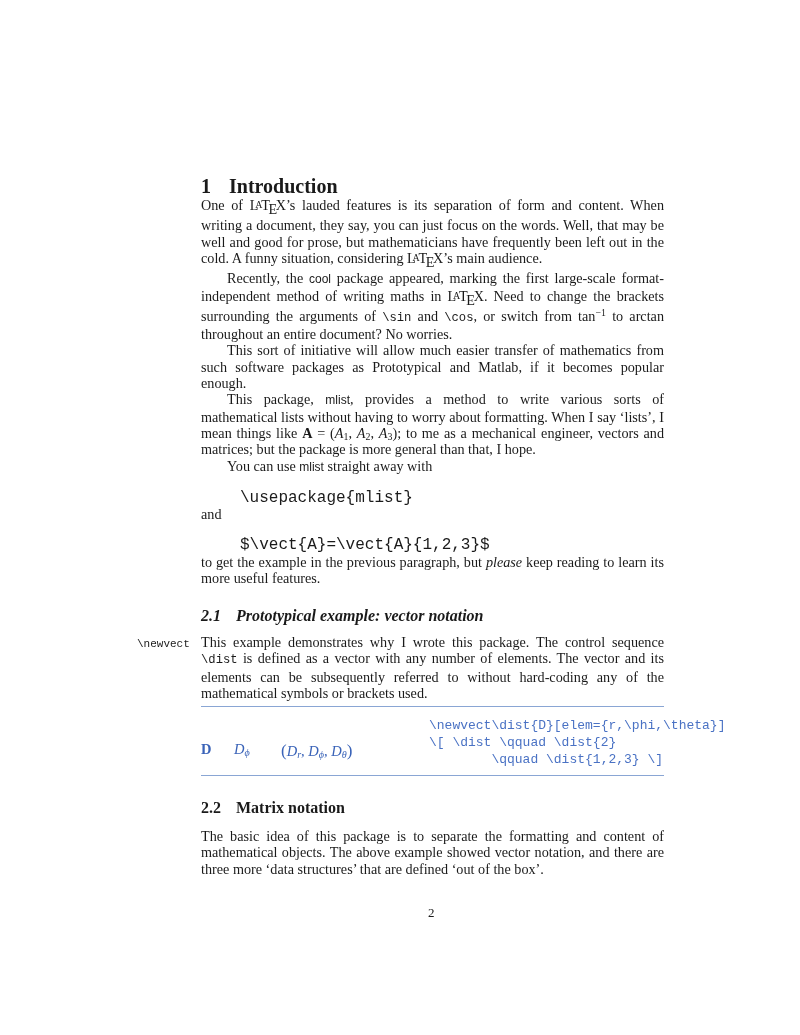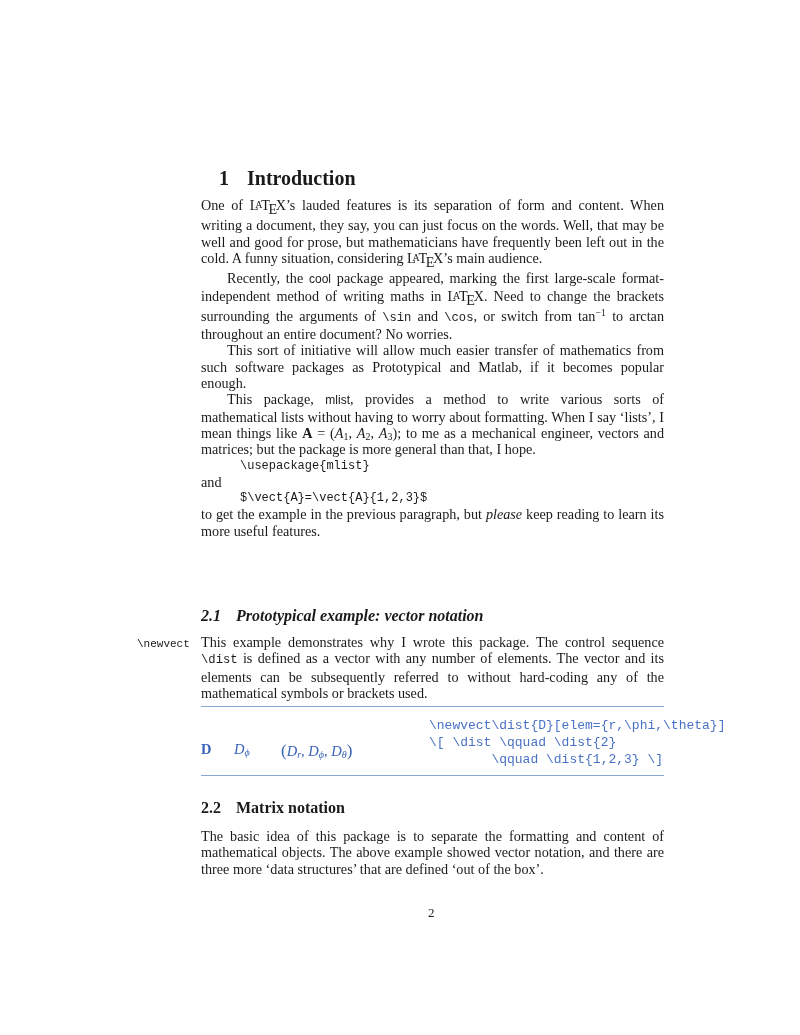--- a/index.html
+++ b/index.html
@@ -62,23 +62,24 @@
       font-size: 12.2px;
     }
     .sf {
       font-family: "Liberation Sans", "DejaVu Sans", sans-serif;
       font-size: 12px;
     }
     .codeline {
       display: block;
       padding-left: 39px;
       font-family: "Liberation Mono", "DejaVu Sans Mono", monospace;
-      font-size: 12px;
+      font-size: 16px;
       line-height: 16.3px;
       text-align: left;
+      margin-top: 15px;
     }
     .latex { font-variant: normal; }
     .latex .a {
       font-size: 0.7em;
       vertical-align: 0.25em;
       margin-left: -0.32em;
       margin-right: -0.12em;
     }
     .latex .e {
       vertical-align: -0.25em;
@@ -132,33 +133,34 @@
       left: 428px;
       top: 905px;
       font-size: 13px;
     }
   </style>
 </head>
 <body>
 
 <div class="page">
 
-  <div class="sec-title" style="top:166px;margin-left:18px;">
+  <div class="sec-title" style="top:174px;">
     <span class="num">1</span><span>Introduction</span>
   </div>
 
   <div class="textblock" style="top:197px;">
     <p class="para noindent"><span>One of </span><span class="latex">L<span class="a">A</span>T<span class="e">E</span>X</span><span>’s lauded features is its separation of form and content. When writing a document, they say, you can just focus on the words. Well, that may be well and good for prose, but mathematicians have frequently been left out in the cold. A funny situation, considering </span><span class="latex">L<span class="a">A</span>T<span class="e">E</span>X</span><span>’s main audience.</span></p>
 
     <p class="para"><span>Recently, the </span><span class="sf">cool</span><span> package appeared, marking the first large-scale format-independent method of writing maths in </span><span class="latex">L<span class="a">A</span>T<span class="e">E</span>X</span><span>. Need to change the brackets surrounding the arguments of </span><span class="code">\sin</span><span> and </span><span class="code">\cos</span><span>, or switch from tan</span><sup>−1</sup><span> to arctan throughout an entire document? No worries.</span></p>
 
     <p class="para">This sort of initiative will allow much easier transfer of mathematics from such software packages as Prototypical and Matlab, if it becomes popular enough.</p>
 
     <p class="para"><span>This package, </span><span class="sf">mlist</span><span>, provides a method to write various sorts of mathematical lists without having to worry about formatting. When I say ‘lists’, I mean things like </span><span class="bf">A</span><span> = (</span><span class="it">A</span><sub>1</sub><span>, </span><span class="it">A</span><sub>2</sub><span>, </span><span class="it">A</span><sub>3</sub><span>); to me as a mechanical engineer, vectors and matrices; but the package is more general than that, I hope.</span></p>
 
+    <p class="para"><span>You can use </span><span class="sf">mlist</span><span> straight away with</span></p>
     <span class="codeline">\usepackage{mlist}</span>
     <p class="para noindent">and</p>
     <span class="codeline">$\vect{A}=\vect{A}{1,2,3}$</span>
     <p class="para noindent"><span>to get the example in the previous paragraph, but </span><span class="it">please</span><span> keep reading to learn its more useful features.</span></p>
   </div>
 
 
   <div class="subsec-title" style="top:606px;font-style:italic;">
     <span class="num">2.1</span><span>Prototypical example: vector notation</span>
   </div>

